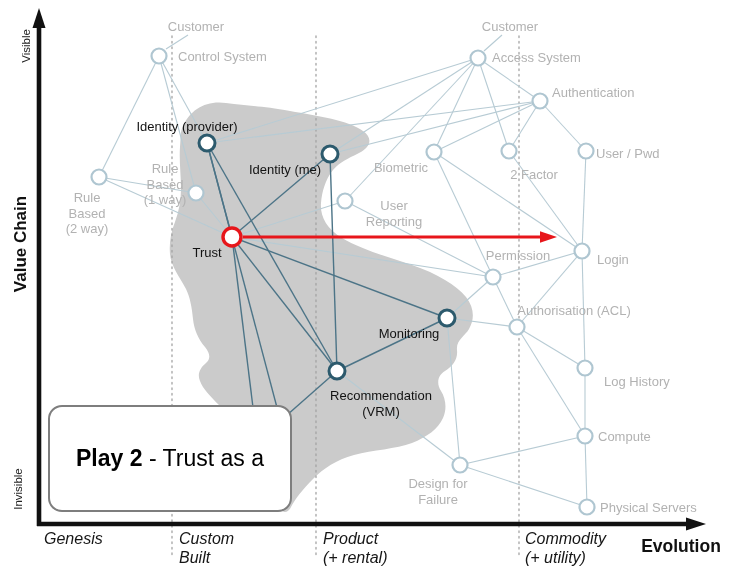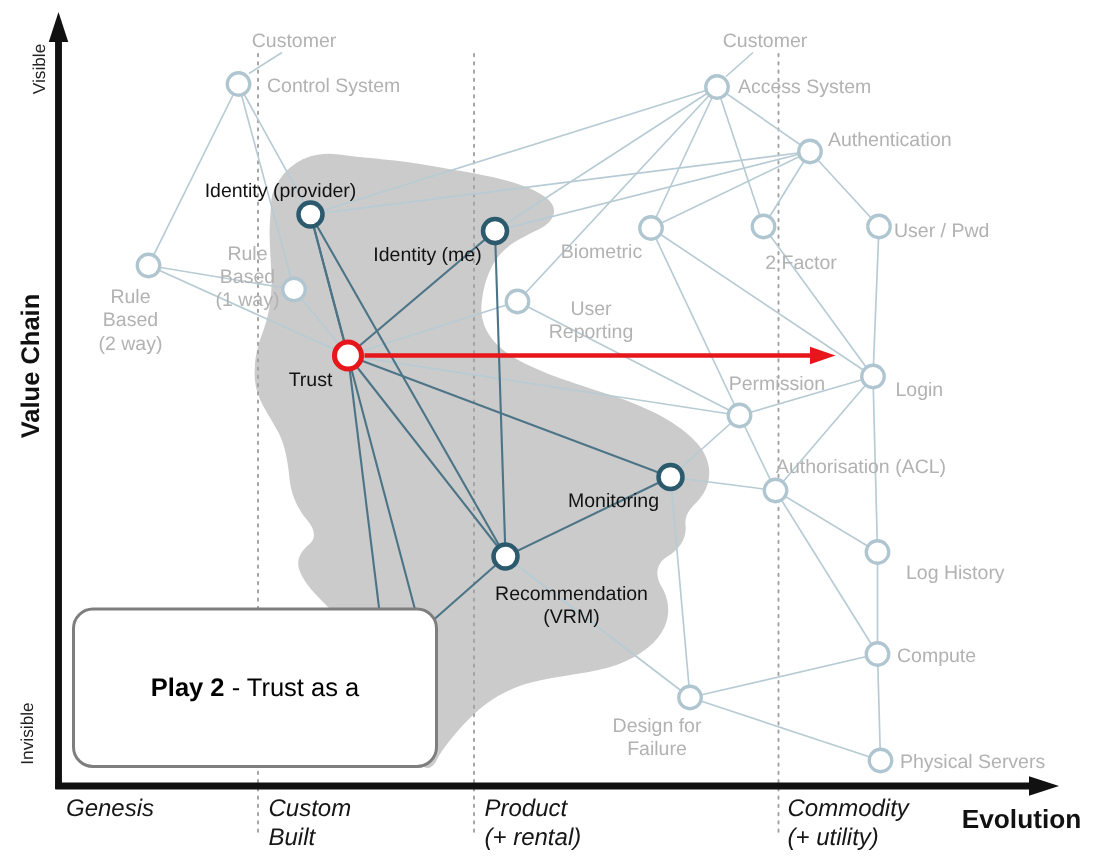--- a/index.html
+++ b/index.html
@@ -3,21 +3,21 @@
 <meta charset="utf-8">
 <style>
   html,body{margin:0;padding:0;background:#ffffff;}
   #stage{position:relative;width:744px;height:572px;background:#fff;overflow:hidden;
          font-family:"Liberation Sans",sans-serif;padding-left:40px;}
   #map{position:absolute;left:0;top:0;}
   text{font-family:"Liberation Sans",sans-serif;}
   .play-box{position:absolute;left:48px;top:405px;width:240px;height:103px;
     background:#ffffff;border:2.5px solid #7e7e7e;border-radius:14px;
     display:flex;flex-direction:column;justify-content:center;align-items:center;
-    text-align:center;color:#000;font-size:17px;line-height:29px;}
+    text-align:center;color:#000;font-size:23px;line-height:29px;}
   .play-box .b{font-weight:bold;}
 </style>
 </head>
 <body>
 
 <div id="stage">
   <svg id="map" width="744" height="572" viewBox="0 0 744 572">
 
     <path id="blob" d="M183,126 C190,110 206,100 226,103 C248,106 262,106 290,111
          C318,116 348,120 363,131 C373,138 371,147 359,153

